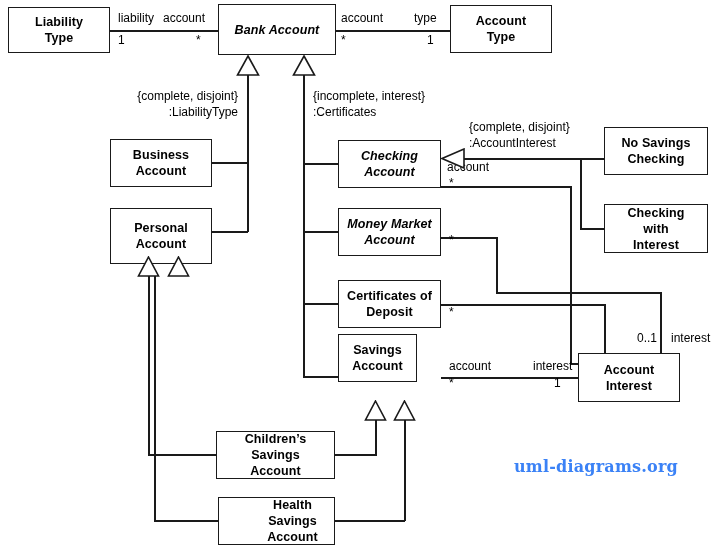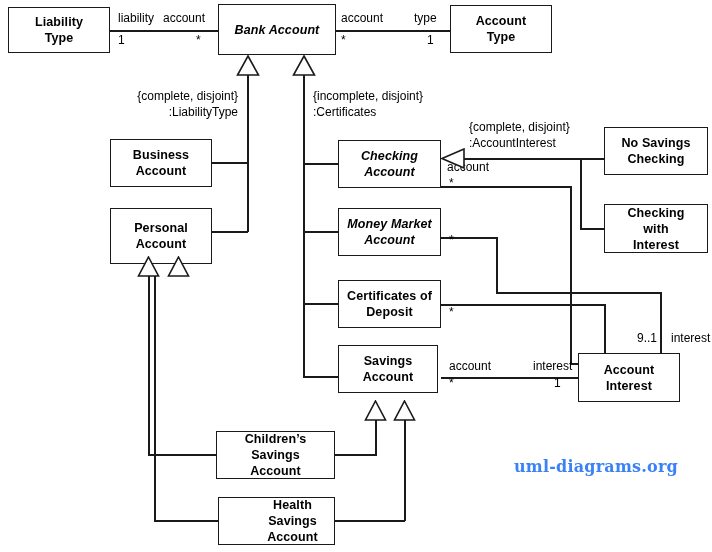--- a/index.html
+++ b/index.html
@@ -133,21 +133,21 @@
     </span>
   </div>
 
   <div class="cls" style="left:338px; top:280px; width:103px; height:48px;">
     <span>
       <span>Certificates of</span>
       <span>Deposit</span>
     </span>
   </div>
 
-  <div class="cls" style="left:338px; top:345px; width:100px; height:48px;">
+  <div class="cls" style="left:338px; top:334px; width:79px; height:48px;">
     <span>
       <span>Savings</span>
       <span>Account</span>
     </span>
   </div>
 
   <div class="cls" style="left:604px; top:127px; width:104px; height:48px;">
     <span>
       <span>No Savings</span>
       <span>Checking</span>
@@ -282,30 +282,30 @@
   <div class="lbl mult" style="left:449px; top:233px;">*</div>
 
   <div class="lbl mult" style="left:449px; top:305px;">*</div>
 
   <div class="lbl" style="left:449px; top:359px;">account</div>
   <div class="lbl mult" style="left:449px; top:376px;">*</div>
 
   <div class="lbl" style="left:533px; top:359px;">interest</div>
   <div class="lbl mult" style="left:554px; top:376px;">1</div>
 
-  <div class="lbl mult" style="left:637px; top:331px;">9..1</div>
+  <div class="lbl mult" style="left:637px; top:331px;">0..1</div>
   <div class="lbl" style="left:671px; top:331px;">interest</div>
 
   <div class="lbl constraint" style="left:130px; top:89px; text-align:right; width:108px;">
     <span class="l1">{complete, disjoint}</span>
     <span class="l2">:LiabilityType</span>
   </div>
 
   <div class="lbl constraint" style="left:313px; top:89px;">
-    <span class="l1">{incomplete, disjoint}</span>
+    <span class="l1">{incomplete, interest}</span>
     <span class="l2">:Certificates</span>
   </div>
 
   <div class="lbl constraint" style="left:469px; top:120px;">
     <span class="l1">{complete, disjoint}</span>
     <span class="l2">:AccountInterest</span>
   </div>
 
   <div class="watermark" style="left:514px; top:457px;">uml-diagrams.org</div>
 

